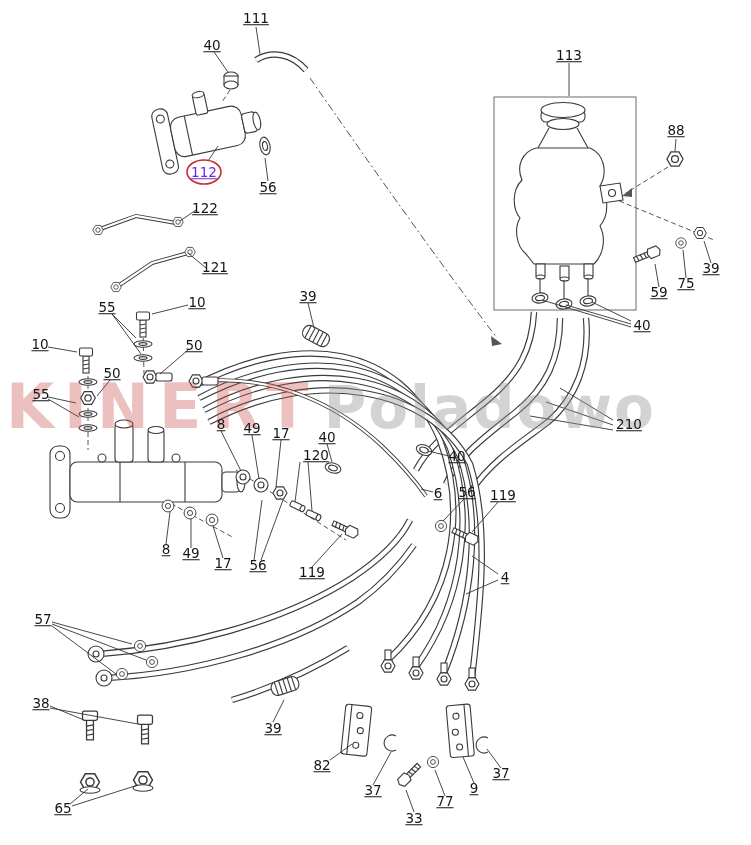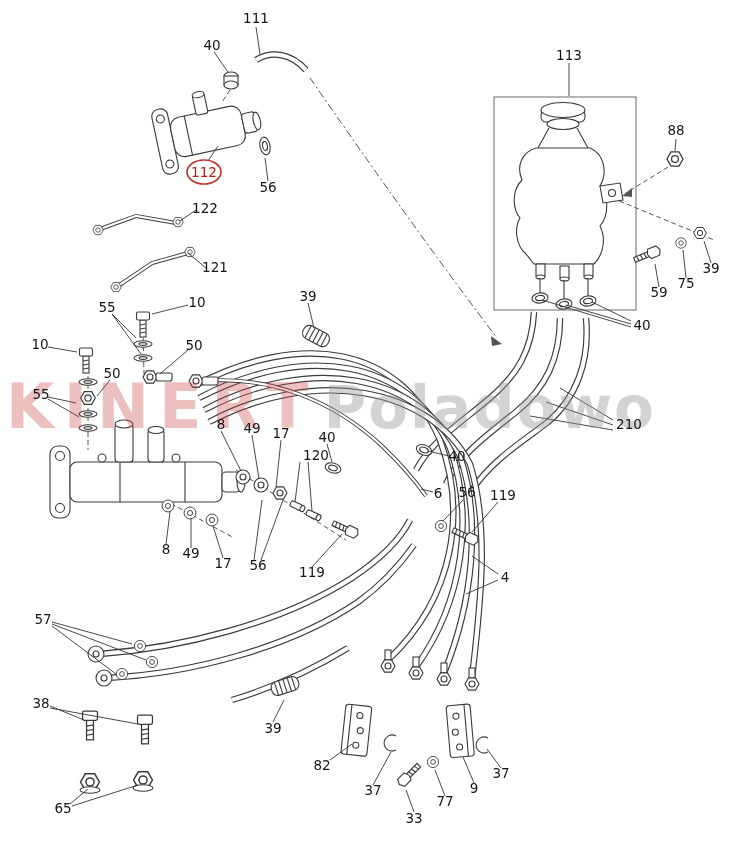--- a/index.html
+++ b/index.html
@@ -3,22 +3,22 @@
 <meta charset="utf-8">
 <style>
   html,body{margin:0;padding:0;background:#fff;}
   #stage{position:relative;width:751px;height:845px;overflow:hidden;background:#fff;
          font-family:"DejaVu Sans",sans-serif;}
   #art{position:absolute;left:0;top:0;z-index:1;}
   .watermark{position:absolute;left:6px;top:370px;z-index:2;white-space:nowrap;pointer-events:none;}
   .wm1{font-weight:bold;font-size:62px;letter-spacing:10px;color:rgba(202,70,70,.34);}
   .wm2{font-weight:bold;font-size:58px;letter-spacing:2px;color:rgba(150,150,150,.42);}
   .lbl{position:absolute;z-index:3;transform:translate(-50%,-50%);font-size:13.5px;color:#151515;
-       line-height:1;}
-  .lbl.red{color:#b91c1c;text-align:center;}
+       line-height:1;text-decoration:underline;}
+  .lbl.red{color:#6d28d9;text-align:center;}
   
   .ln{stroke:#3a3a3a;stroke-width:1.1;fill:none;}
   .p{fill:#fff;stroke:#3a3a3a;stroke-width:1.1;}
   .hO{stroke:#3a3a3a;stroke-width:6.5;fill:none;}
   .hI{stroke:#fff;stroke-width:4.2;fill:none;}
   .tO{stroke:#3a3a3a;stroke-width:4;fill:none;}
   .tI{stroke:#fff;stroke-width:2.2;fill:none;}
   .dash{stroke:#555;stroke-width:1;fill:none;stroke-dasharray:5 3;}
   .dd{stroke:#555;stroke-width:1;fill:none;stroke-dasharray:8 3 2 3;}
   .ldr{stroke:#333;stroke-width:.9;fill:none;}

